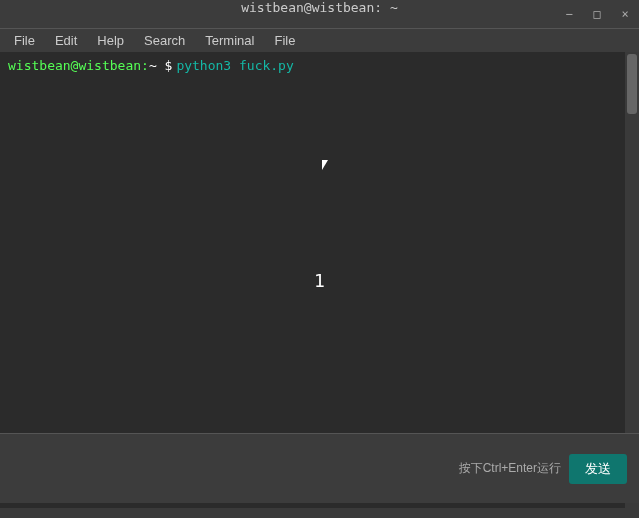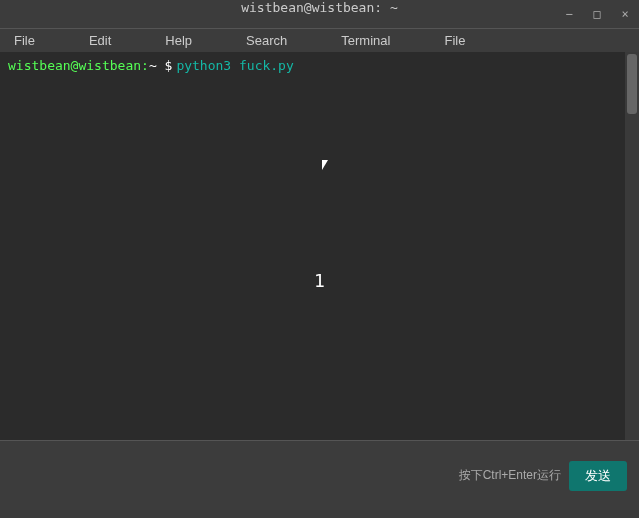--- a/index.html
+++ b/index.html
@@ -57,21 +57,20 @@
 
     
     .menu-bar {
       width: 100%;
       height: 24px;
       background: #3c3c3c;
       display: flex;
       align-items: center;
       padding: 0 4px;
       border-top: 1px solid #555;
-      gap: 34px;
     }
 
     .menu-item {
       color: #cccccc;
       font-size: 13px;
       padding: 2px 10px;
       cursor: pointer;
       font-family: sans-serif;
     }
 
@@ -166,21 +165,21 @@
       width: 100%;
       height: 70px;
       background: #3c3c3c;
       border-top: 1px solid #555;
       display: flex;
       align-items: center;
       justify-content: flex-end;
       padding: 0 12px;
       gap: 8px;
       position: absolute;
-      bottom: 8px;
+      bottom: 15px;
       left: 0;
     }
 
     .bottom-text {
       color: #aaaaaa;
       font-size: 12px;
       font-family: sans-serif;
     }
 
     .send-btn {

